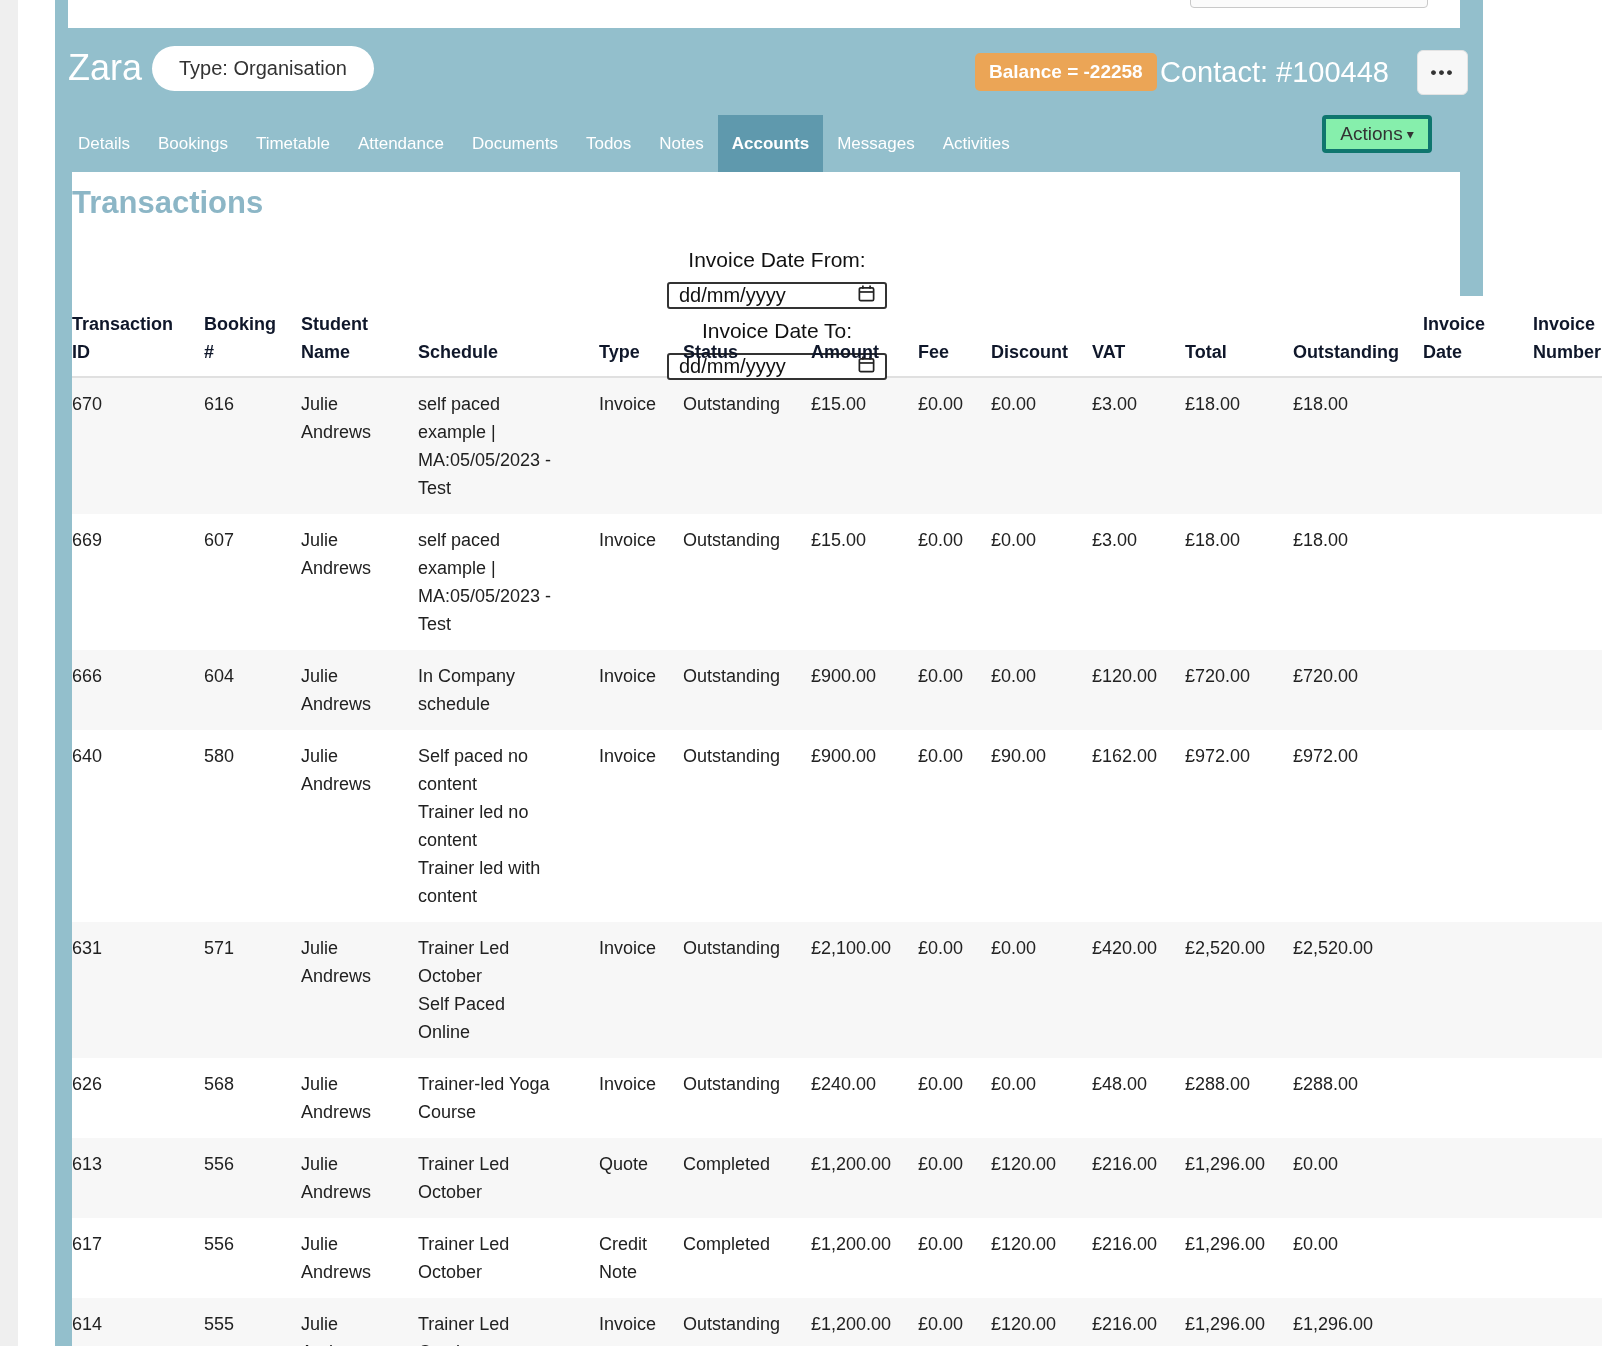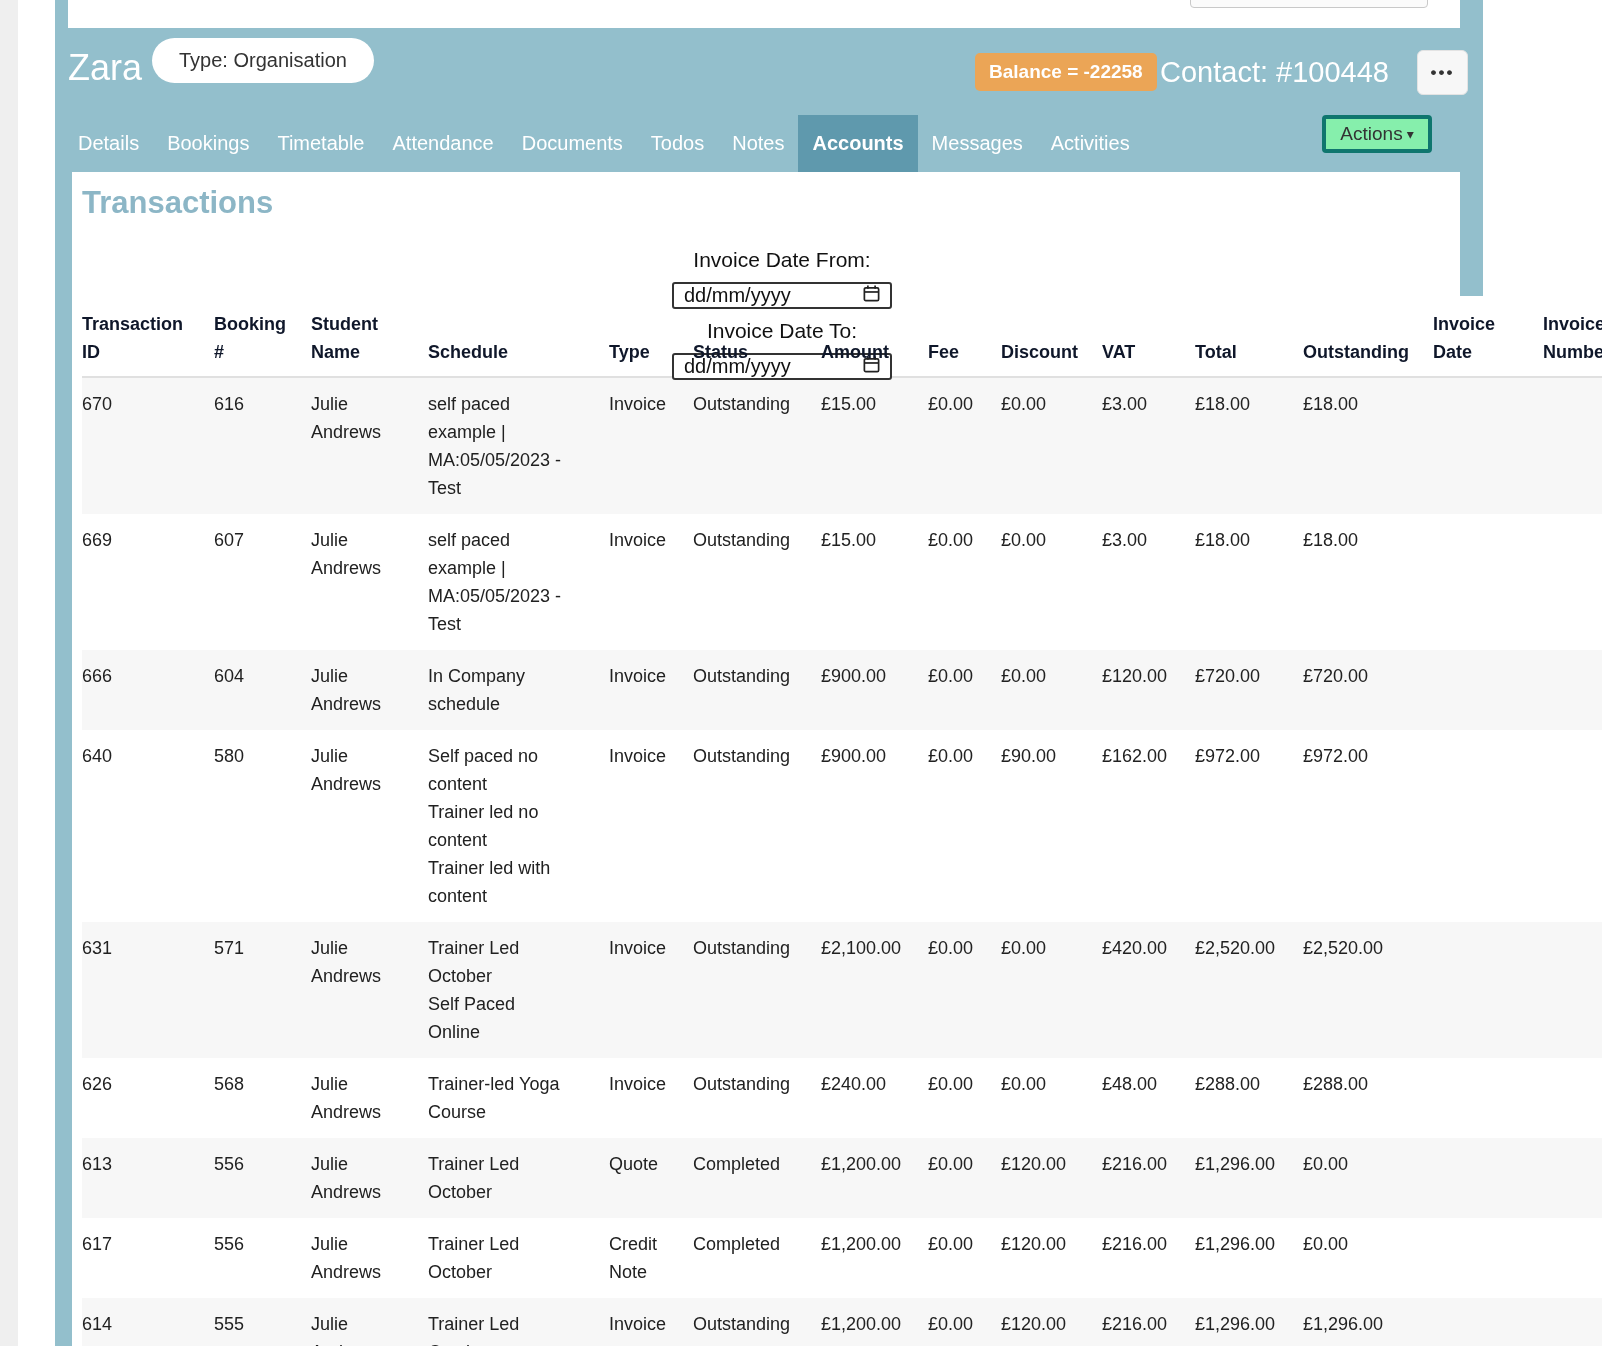--- a/index.html
+++ b/index.html
@@ -13,42 +13,42 @@
   .left-gutter{position:absolute; left:0; top:0; width:18px; height:1346px; background:#efefef;}
   .teal-shell{position:absolute; left:55px; top:0; width:1428px; height:1346px; background:var(--teal);}
 
   
   .top-card{position:absolute; left:13px; top:0; width:1392px; height:28px; background:#fff; overflow:hidden;}
   .top-card-fragment{position:absolute; left:1122px; top:-16px; width:238px; height:24px;
     background:#fbfbfb; border:1px solid #c9c9c9; border-radius:4px;}
 
   
   .contact-name{position:absolute; left:13px; top:42px; font-size:36px; font-weight:normal; color:#fff; line-height:52px;}
-  .type-pill{position:absolute; left:97px; top:38px; height:45px; line-height:45px; padding:0 27px;
+  .type-pill{position:absolute; left:97px; top:46px; height:45px; line-height:45px; padding:0 27px;
     background:#fff; color:#333; border-radius:23px; font-size:20px; white-space:nowrap;}
   .balance-badge{position:absolute; left:920px; top:53px; height:38px; line-height:38px; padding:0 14px;
     background:var(--orange); color:#fff; font-weight:bold; font-size:19px; border-radius:5px; white-space:nowrap;}
   .contact-number{position:absolute; left:1105px; top:50px; font-size:29px; color:#fff; line-height:44px; white-space:nowrap;}
   .more-btn{position:absolute; left:1362px; top:50px; width:51px; height:45px; background:#f7f7f7;
     border:1px solid #e3e3e3; border-radius:6px; cursor:pointer; display:flex; align-items:center; justify-content:center;}
   .ellipsis{font-size:17px; font-weight:bold; color:#333; letter-spacing:2px; line-height:1;}
 
   
   .tabs{position:absolute; left:9px; top:115px; height:57px; display:flex; align-items:stretch;}
-  .tab{display:flex; align-items:center; padding:0 14px; color:#fff; font-size:20px; font-weight:500;
+  .tab{display:flex; align-items:center; padding:0 14px; color:#fff; font-size:17px; font-weight:500;
     white-space:nowrap; cursor:pointer;}
   .tab.active{background:var(--teal-active); font-weight:600;}
   .actions-btn{position:absolute; left:1267px; top:115px; width:110px; height:38px; background:#86efac;
     border:4px solid #0f766e; border-radius:4px; font-size:19px; color:#333; cursor:pointer;
     display:flex; align-items:center; justify-content:center; gap:4px;
     font-family:"Liberation Sans", sans-serif;}
   .caret{font-size:14px; line-height:1;}
 
   
-  .content-card{position:absolute; left:17px; top:172px; width:1388px; height:1174px; background:#fff; padding-left:10px;}
+  .content-card{position:absolute; left:17px; top:172px; width:1388px; height:1174px; background:#fff; padding-left:0;}
   .content-card h2{margin-top:12px; font-size:31px; font-weight:600; color:var(--heading); line-height:38px;}
   .filter-row{margin-top:26px; margin-left:22px; display:flex; align-items:center; gap:10px; height:40px;flex-direction:column;}
   .filter-label{font-size:21px; color:#111; white-space:nowrap;}
   .date-input{width:220px; height:40px; border:2px solid #333; border-radius:3px; background:#fff;
     display:flex; cursor:text;}
   .date-text{margin-left:10px; font-size:20px; color:#111;}
   .date-input svg{margin-left:auto; margin-right:9px;}
 
   
   #table-root{margin-top:8px;}

